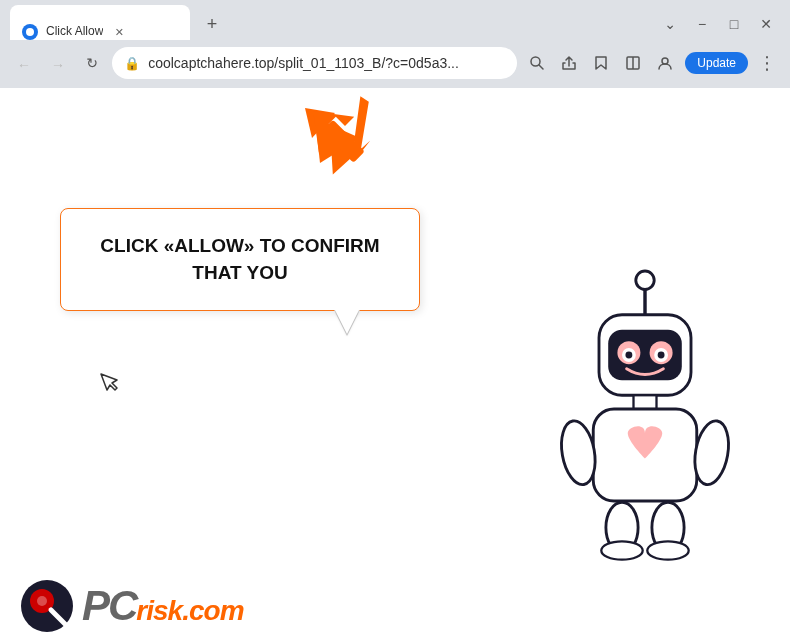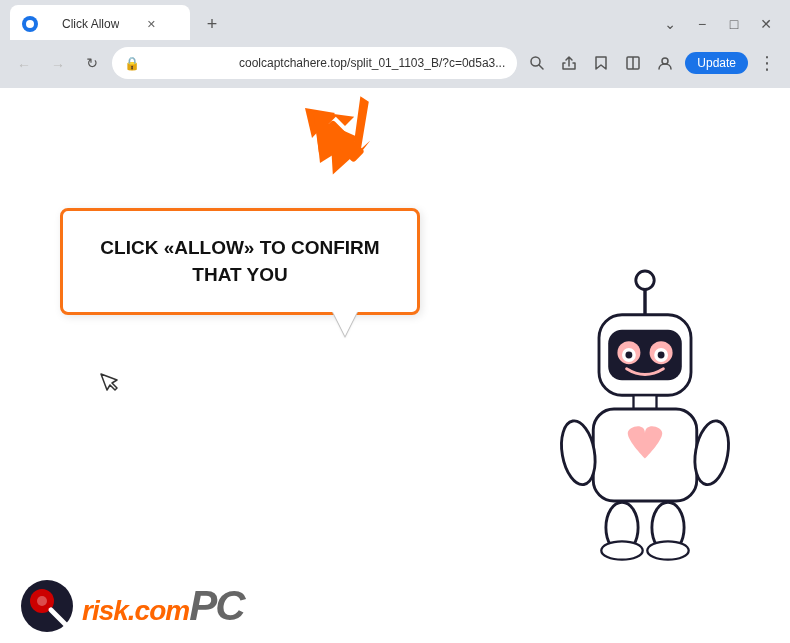--- a/index.html
+++ b/index.html
@@ -26,25 +26,25 @@
       display: flex;
       align-items: center;
       background: #dee1e6;
       padding: 8px 10px 0 10px;
       height: 40px;
       gap: 8px;
     }
 
     .tab {
       display: flex;
-      align-items: center;
+      align-items: flex-start;
       background: #ffffff;
       border-radius: 8px 8px 0 0;
       padding: 19px 12px;
-      gap: 24px;
+      gap: 8px;
       height: 34px;
       min-width: 180px;
     }
 
     .tab-favicon {
       width: 16px;
       height: 16px;
       background: #1a73e8;
       border-radius: 50%;
       display: flex;
@@ -144,24 +144,23 @@
       padding: 0 12px;
       gap: 8px;
     }
 
     .lock-icon {
       color: #555;
       font-size: 13px;
     }
 
     .url-text {
-      font-size: 12px;
+      font-size: 14px;
       color: #333;
       flex: 1;
-      text-align: right;
     }
 
     .toolbar-icons {
       display: flex;
       align-items: center;
       gap: 4px;
     }
 
     .toolbar-icon-btn {
       width: 28px;
@@ -214,21 +213,21 @@
       width: 90px;
       height: 90px;
     }
 
     
     .speech-bubble {
       position: absolute;
       top: 120px;
       left: 60px;
       background: white;
-      border: 3px solid #f97316;
+      border: 1px solid #f97316;
       border-radius: 8px;
       padding: 24px 28px;
       width: 360px;
       box-shadow: 2px 2px 8px rgba(0,0,0,0.1);
     }
 
     .speech-bubble::after {
       content: '';
       position: absolute;
       bottom: -24px;
@@ -447,19 +446,19 @@
         <svg width="54" height="54" viewBox="0 0 54 54">
           <circle cx="27" cy="27" r="26" fill="#1a1a2e"></circle>
           <circle cx="22" cy="22" r="12" fill="#cc0000"></circle>
           <circle cx="22" cy="22" r="5" fill="white" opacity="0.3"></circle>
 
           <line x1="31" y1="31" x2="45" y2="45" stroke="white" stroke-width="5" stroke-linecap="round"></line>
         </svg>
       </div>
 
       <div style="display:flex; align-items:baseline;">
+        <span style="font-size:42px; font-weight:900; font-style:italic; color:#666; letter-spacing:-2px;">PC</span>
         <span style="font-size:28px; font-weight:900; font-style:italic; color:#ff6600; letter-spacing:-1px;">risk.com</span>
-        <span style="font-size:42px; font-weight:900; font-style:italic; color:#666; letter-spacing:-2px;">PC</span>
       </div>
     </div>
 
   </div>
 </div>
 
 </body></html>

